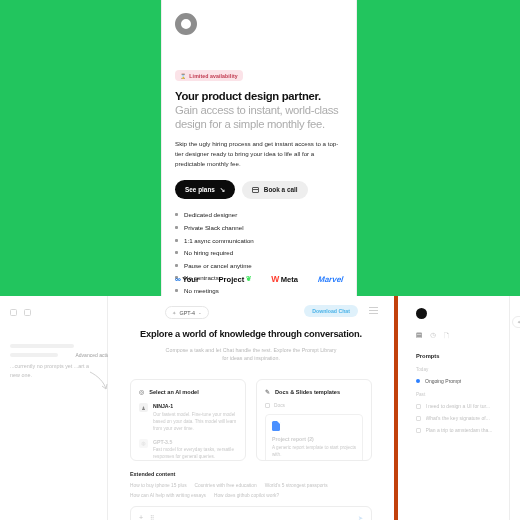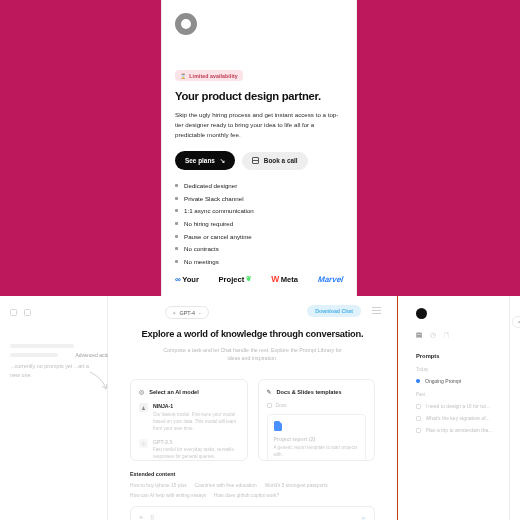--- a/index.html
+++ b/index.html
@@ -7,21 +7,21 @@
     width: 520px; height: 520px;
     font-family: "Liberation Sans", sans-serif;
     background: #ffffff;
     overflow: hidden;
   }
   #root { position: relative; width: 520px; height: 520px; background: #f4f4f4; }
 
   
   .top-section {
     position: absolute; left: 0; top: 0; width: 520px; height: 296px;
-    background: #be185d;
+    background: #22c55e;
   }
   .hero-card {
     position: absolute; left: 161px; top: 0; width: 196px; height: 296px;
     background: #ffffff;
     border-left: 1px solid #ededed;
     border-right: 1px solid #ededed;
     padding: 10px 13px 0 13px;
   }
   .brand-ring {
     width: 22px; height: 22px; border-radius: 50%;
@@ -88,21 +88,21 @@
     font-size: 8px; transform: skewX(-6deg);
   }
 
   
   .bottom-section {
     position: absolute; left: 0; top: 296px; width: 520px; height: 224px;
     background: #ffffff;
   }
   .panel { position: absolute; top: 0; height: 224px; background: #fff; }
   .panel-left  { left: 0;   width: 108px; border-right: 1px solid #ededed; }
-  .panel-main  { left: 108px; width: 290px; border-right: 1px solid #c2410c; }
+  .panel-main  { left: 108px; width: 290px; border-right: 4px solid #c2410c; }
   .panel-right { left: 406px; width: 104px; border-right: 1px solid #ededed; }
   .panel-far   { left: 510px; width: 10px; }
 
   
   .ghost-icons { display: flex; gap: 7px; padding: 13px 0 0 10px; }
   .ghost-ico { width: 7px; height: 7px; border: 1px solid #d6d6d6; border-radius: 1.5px; }
   .ghost-line { height: 4px; background: #f0f0f0; border-radius: 2px; margin: 0 10px 5px 10px; }
   .ghost-text { font-size: 5.4px; color: #bdbdbd; line-height: 1.7; padding: 0 10px; }
   .annot {
     position: absolute; left: 74px; top: 56px;
@@ -215,20 +215,21 @@
     <div class="hero-card">
 
       <div class="brand-ring"></div>
 
       <div class="badge">
         <span class="hg">⌛</span>
         <span>Limited availability</span>
       </div>
 
       <h1 class="headline">Your product design partner.</h1>
+      <h2 class="subhead">Gain access to instant, world-class design for a simple monthly fee.</h2>
       <p class="body-copy">Skip the ugly hiring process and get instant access to a top-tier designer ready to bring your idea to life all for a predictable monthly fee.</p>
 
       <div class="btn-row">
         <button class="btn btn-primary">
           <span>See plans</span>
           <span class="arr">↘</span>
         </button>
         <button class="btn btn-secondary">
           <span class="cal-icon"></span>
           <span>Book a call</span>

